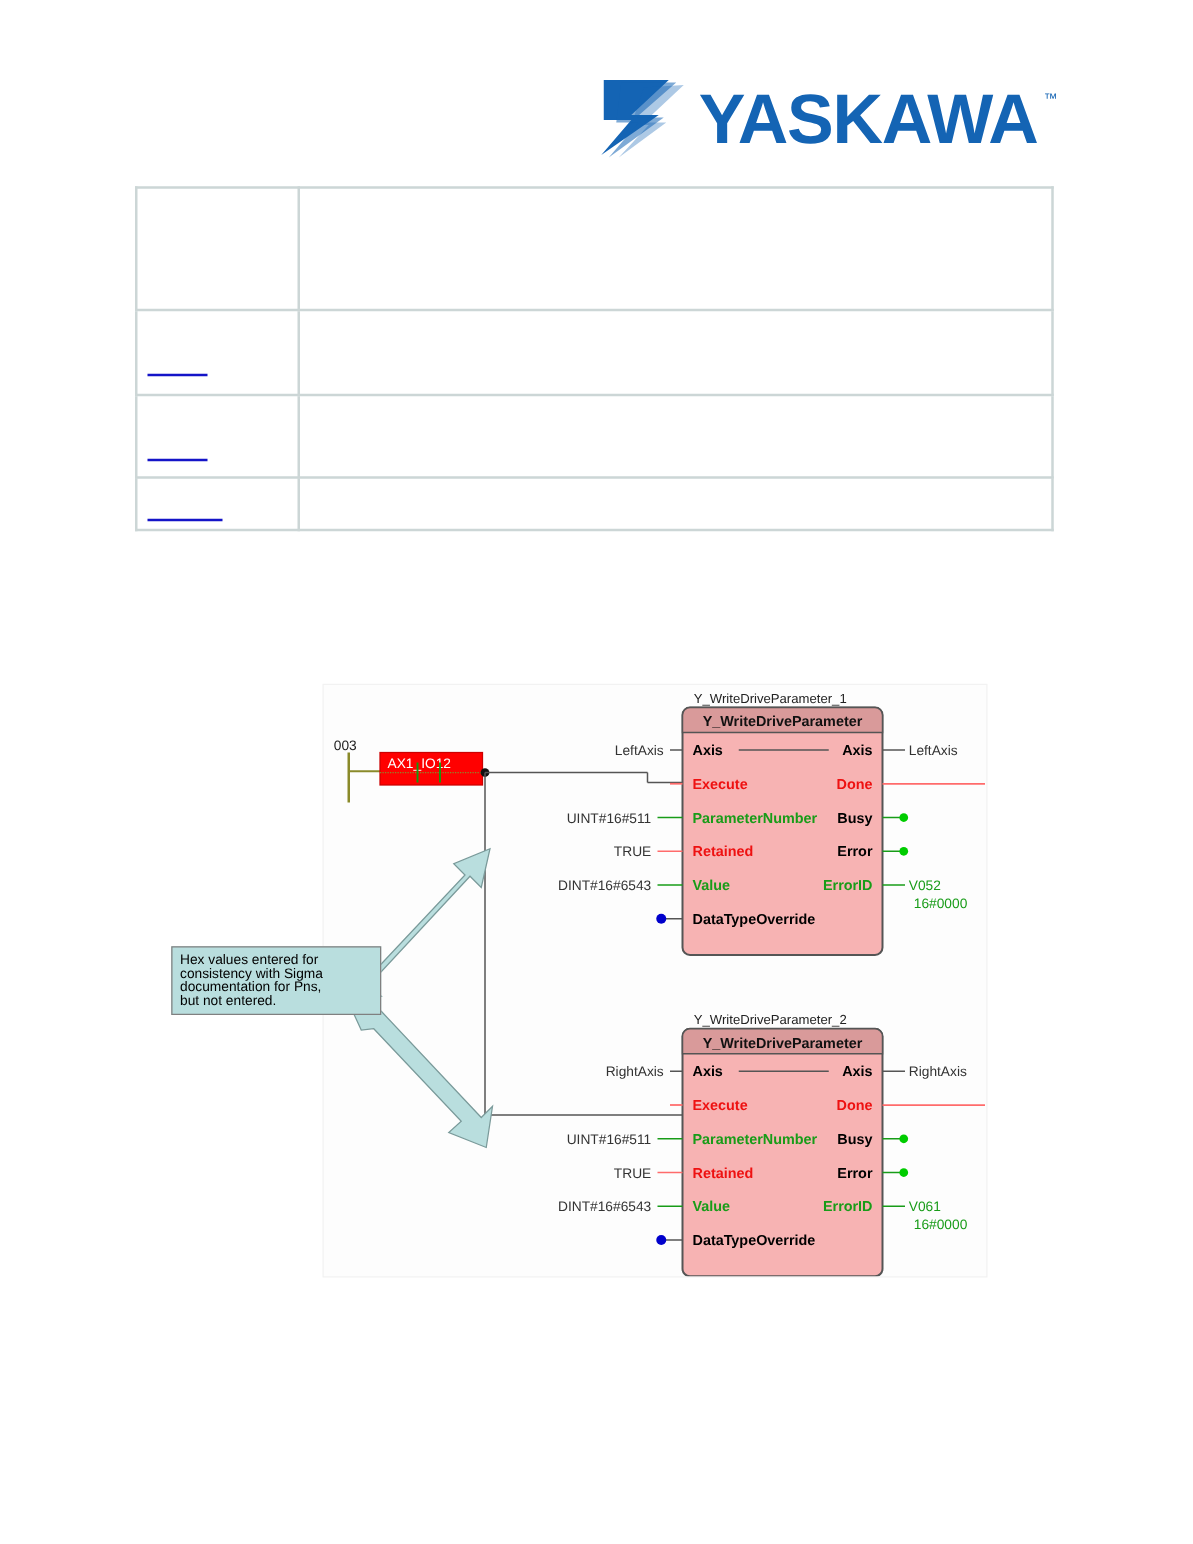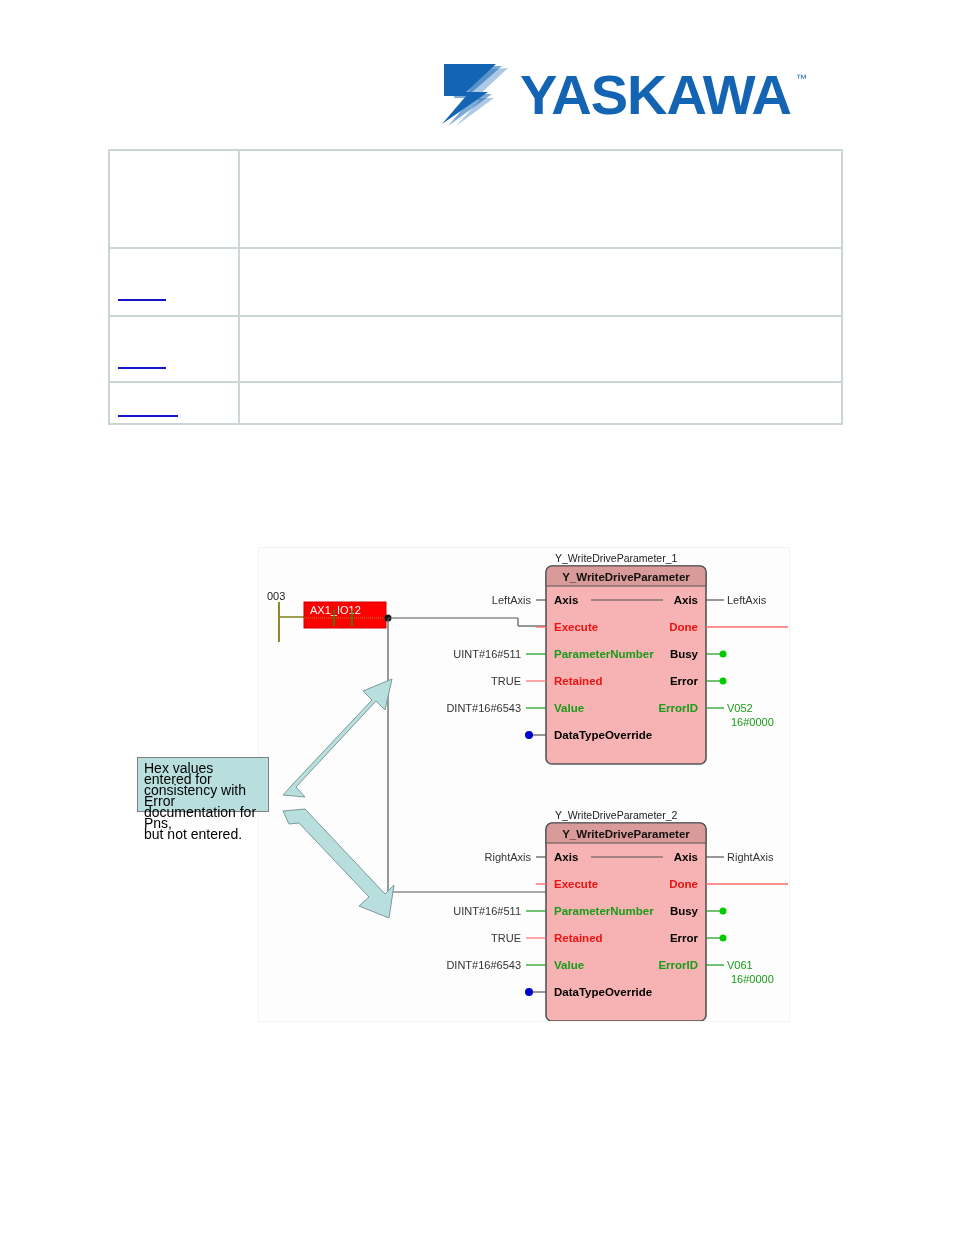--- a/index.html
+++ b/index.html
@@ -11,21 +11,21 @@
     width: 954px;
     height: 1235px;
     position: relative;
     font-family: "Liberation Sans", sans-serif;
     overflow: hidden;
   }
 
   
   #logo-area {
     position: absolute;
-    left: 436px;
+    left: 475px;
     top: 58px;
     width: 380px;
     height: 72px;
   }
   #logo-area svg { display: block; }
 
   
   #spec-table {
     position: absolute;
     left: 108px;
@@ -292,21 +292,21 @@
   <g>
 
     <path d="M24 247 L33 237 L113 152 L104 143 L133 131 L126 162 L117 153 L37 239 L46 249 Z" fill="#b9dede" stroke="#7a9a9a" stroke-width="1"></path>
 
     <path d="M24 263 L46 261 L126 346 L135 337 L130 370 L100 358 L110 349 L40 275 L30 276 Z" fill="#b9dede" stroke="#7a9a9a" stroke-width="1"></path>
   </g>
 
 </svg>
 </div>
 
-<div id="callout-note" style="position:absolute; left:137px; top:757px; width:132px; height:55px;
+<div id="callout-note" style="position:absolute; left:137px; top:757px; width:168px; height:55px;
             background:#b9dede; border:1px solid #808080; box-sizing:border-box;
             padding:5px 6px; font-family:'Liberation Sans', sans-serif;
-            font-size:14px; line-height:11px; color:#000;">
+            font-size:11px; line-height:11px; color:#000;">
   <div>Hex values entered for</div>
-  <div>consistency with Error</div>
+  <div>consistency with Sigma</div>
   <div>documentation for Pns,</div>
   <div>but not entered.</div>
 </div>
 
 </body></html>

